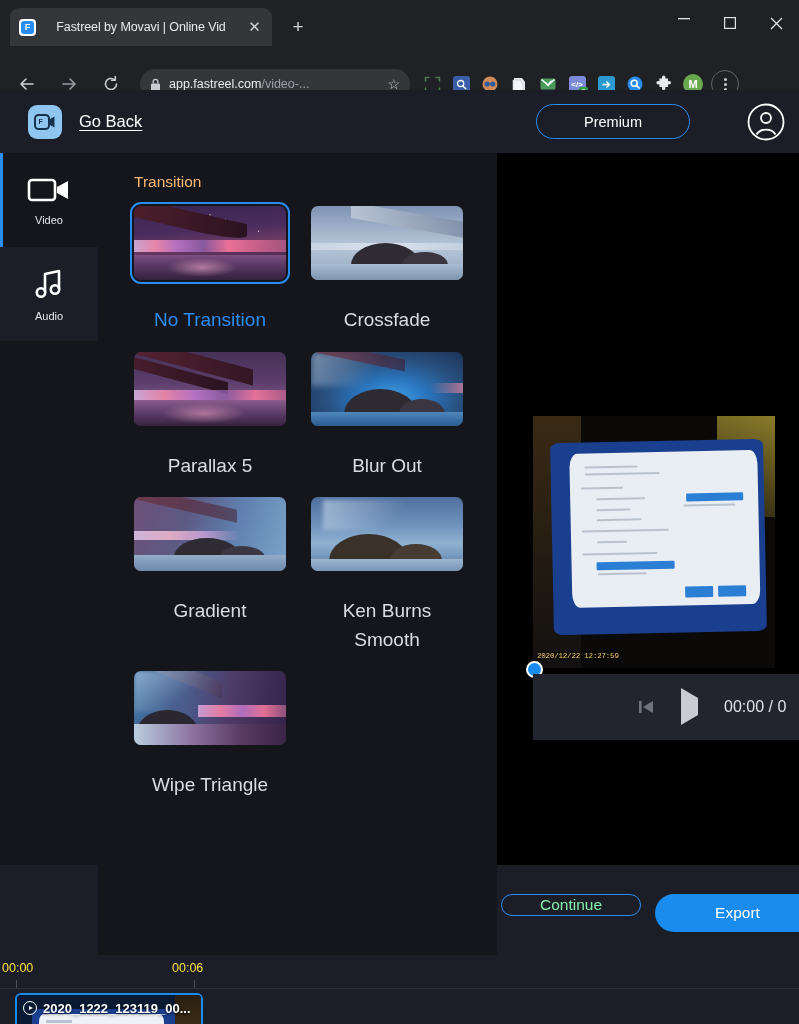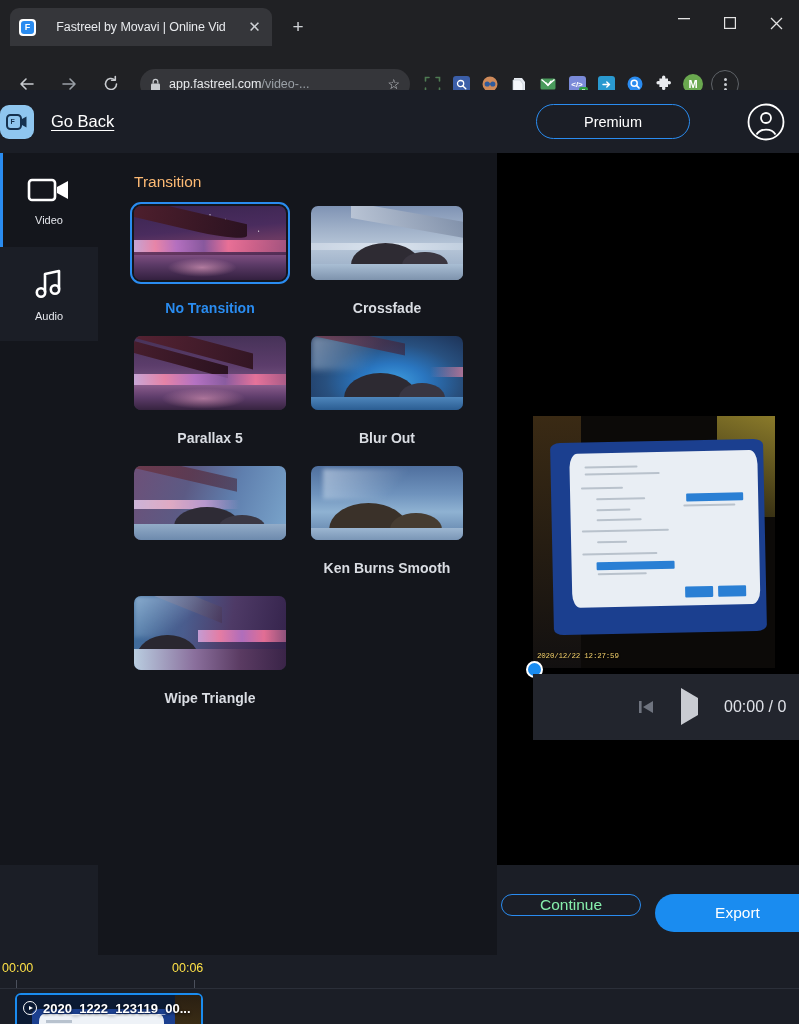--- a/index.html
+++ b/index.html
@@ -58,21 +58,21 @@
     font-size:7px; line-height:9px; min-width:9px; text-align:center; border-radius:2px;
   }
   .avatar-ext { width:20px; height:20px; border-radius:50%; background:#6aa84f; color:#fff; font-size:11px; font-weight:bold; display:flex; align-items:center; justify-content:center; }
   .kebab { width:28px; height:28px; border-radius:50%; border:1px solid #5f6368; display:flex; flex-direction:column; align-items:center; justify-content:center; gap:2px; margin-right:8px; }
   .kebab i { width:3px; height:3px; border-radius:50%; background:#c9ccd0; display:block; }
 
   
   .app { position:absolute; top:90px; left:0; width:799px; height:934px; background:#14161c; }
   .app-header {
     position:absolute; top:0; left:0; width:799px; height:63px;
-    background:#1b1e26; display:flex; align-items:center; padding:0 0;
+    background:#1b1e26; display:flex; align-items:center; padding:0 28px;
   }
   .logo {
     width:34px; height:34px; border-radius:9px; background:#8fc6ef;
     display:flex; align-items:center; justify-content:center; flex:0 0 auto;
   }
   .go-back {
     color:#ffffff; font-size:16.5px; margin-left:17px; text-decoration:underline;
     text-underline-offset:3px;
   }
   .premium-btn {
@@ -90,21 +90,21 @@
   .rail-item.alt { background:#1b1e26; }
   .rail-label { color:#e4e6eb; font-size:11px; }
 
   
   .panel { position:absolute; top:63px; left:98px; width:399px; height:712px; background:#14161c; }
   .panel-title { color:#fdba74; font-size:15.5px; padding:20px 0 0 36px; }
   .grid { position:absolute; top:53px; left:36px; width:363px; display:flex; flex-wrap:wrap; gap:0 25px; }
   .tile { width:152px; margin-bottom:17px; }
   .thumb { width:152px; height:74px; border-radius:7px; position:relative; overflow:hidden; }
   .thumb.sel { outline:2px solid #2a8cf0; outline-offset:2px; }
-  .tile-label { text-align:center; color:#dadde3; font-size:14px; margin-top:18px; line-height:1.5;font-weight:bold; }
+  .tile-label { text-align:center; color:#dadde3; font-size:19px; margin-top:26px; line-height:1.5; }
   .tile-label.sel { color:#2a8cf0; }
 
   
   .sky { position:absolute; inset:0; }
   .city { position:absolute; left:0; right:0; bottom:30%; height:16%; }
   .water { position:absolute; left:0; right:0; bottom:0; height:34%; }
   .bridge { position:absolute; }
   .hill { position:absolute; bottom:24%; border-radius:50% 50% 0 0 / 100% 100% 0 0; }
   .stars { position:absolute; inset:0; }
 
@@ -394,20 +394,21 @@
 
         <div class="tile">
           <div class="thumb">
             <div class="sky" style="background:linear-gradient(110deg,#6d5078 0%,#5c5a84 34%,#5f7fae 62%,#7ba6cc 100%)"></div>
             <div class="bridge" style="left:-6%;top:0;width:74%;height:18%;background:linear-gradient(100deg,rgba(110,55,70,.9),rgba(70,40,60,.6));transform:skewY(13deg);"></div>
             <div class="city" style="bottom:42%;height:12%;background:linear-gradient(90deg,#e6cdf0,#ffc0d4,#cfa5dc,transparent 70%);opacity:.8;filter:blur(0.6px)"></div>
             <div class="hill" style="left:26%;width:44%;height:26%;background:#2e2b35;bottom:18%"></div>
             <div class="hill" style="left:56%;width:30%;height:16%;background:#3b3844;bottom:18%"></div>
             <div class="water" style="height:22%;background:linear-gradient(180deg,#93acc8,#6d8aad)"></div>
           </div>
+          <div class="tile-label">Gradient</div>
         </div>
 
         <div class="tile">
           <div class="thumb">
             <div class="sky" style="background:linear-gradient(180deg,#4f6f9e 0%,#6f93bd 38%,#8fb2d2 62%,#5a7ba5 100%)"></div>
             <div style="position:absolute;left:8%;top:4%;width:64%;height:40%;background:linear-gradient(130deg,rgba(220,232,245,.55),transparent 72%);filter:blur(2px)"></div>
             <div class="hill" style="left:12%;width:52%;height:36%;background:#3a3129;bottom:14%"></div>
             <div class="hill" style="left:52%;width:34%;height:22%;background:#463c31;bottom:14%"></div>
             <div class="water" style="height:16%;background:linear-gradient(180deg,#9cb6d1,#7a96b6)"></div>
           </div>

